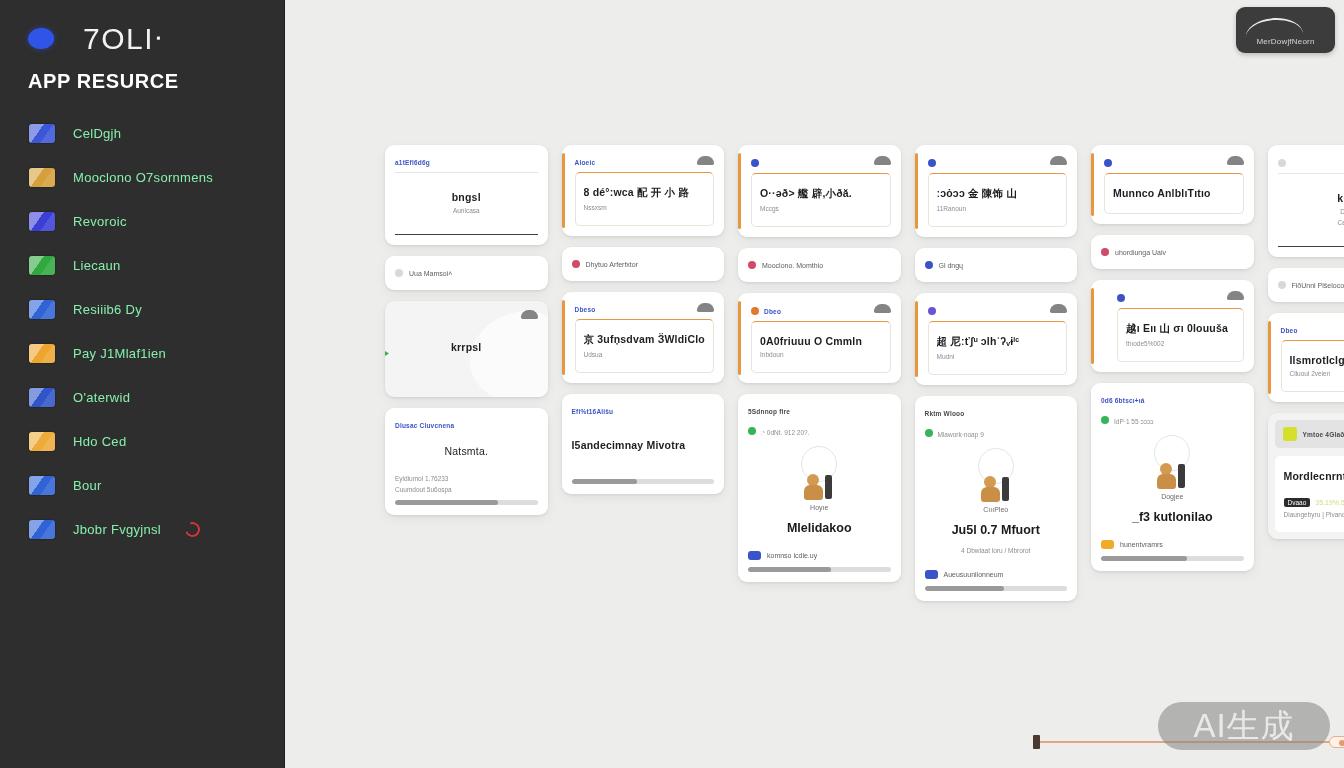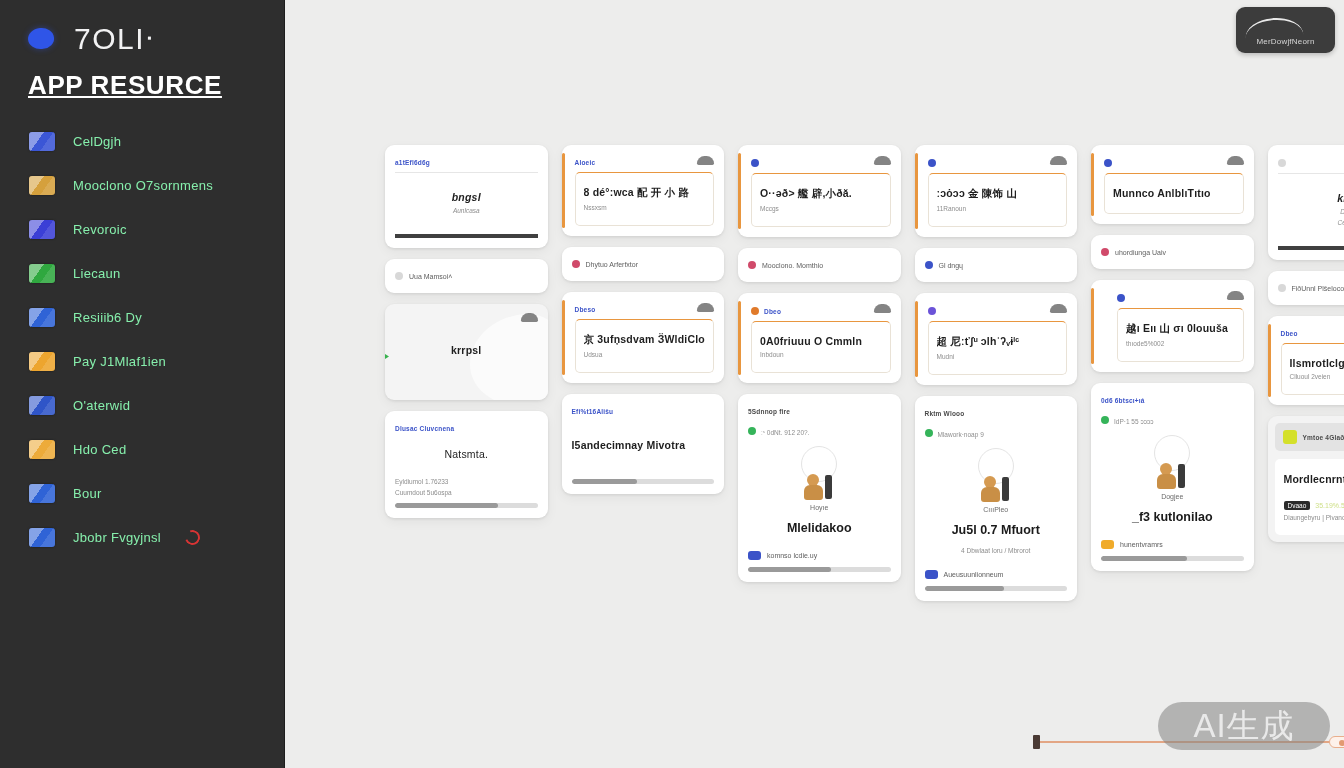--- a/index.html
+++ b/index.html
@@ -14,38 +14,38 @@
   
   .sidebar {
     width: 285px; height: 768px;
     background: #2e2e2e;
     flex: 0 0 285px;
     position: relative;
     padding: 14px 0 0 0;
     border-right: 1px solid #1d1d1d;
   }
   .brand {
-    display: flex; align-items: center; gap: 20px;
+    display: flex; align-items: center; gap: 29px;
     padding: 6px 0 0 28px; height: 42px;
   }
   .brand-dot {
     width: 26px; height: 21px;
     background: #2f55e8;
     border-radius: 50% 50% 46% 50%;
     transform: rotate(-6deg);
     box-shadow: 0 0 6px rgba(47,85,232,.45);
     flex: 0 0 auto;
   }
   .brand-text {
     color: #f2f2f3; font-size: 30px; letter-spacing: 1.5px;
     font-weight: 300; filter: blur(.35px); white-space: nowrap;
   }
   .section-title {
-    color: #ffffff; font-size: 26px; font-weight: 700;
-    letter-spacing: .6px; padding: 14px 0 0 28px; text-decoration: underline;
+    color: #ffffff; font-size: 20px; font-weight: 700;
+    letter-spacing: .6px; padding: 14px 0 0 28px;
   }
   .nav { margin-top: 18px; }
   .nav-item {
     display: flex; align-items: center; gap: 18px;
     height: 44px; padding-left: 29px; cursor: pointer;
   }
   .nav-ico {
     width: 26px; height: 19px; border-radius: 3px;
     flex: 0 0 auto; position: relative; overflow: hidden;
     box-shadow: 0 0 2px rgba(0,0,0,.5);
@@ -136,22 +136,22 @@
   .dot-ico.red    { background: #d04a6a; }
   .dot-ico.purple { background: #6b53d8; }
   .dot-ico.pale   { background: #d8d8d8; }
 
   .inner-box {
     border: 1px solid #e9e2d6; border-top: 1.3px solid #e8963f;
     border-radius: 5px; padding: 13px 8px 14px 8px;
     background: #fff;
   }
   .inner-plain {
-    border-top: 1px solid #e6e6e6; border-bottom: 4px solid #404040;
-    padding: 18px 4px 20px 4px; background: #fff; font-style: italic;
+    border-top: 1px solid #e6e6e6; border-bottom: 1px solid #404040;
+    padding: 18px 4px 20px 4px; background: #fff;
   }
   .ln-title {
     font-size: 10.5px; color: #1e1e1e; font-weight: 700;
     letter-spacing: .2px; filter: blur(.45px); white-space: nowrap;
     overflow: hidden; text-overflow: clip;
   }
   .ln-title.center { text-align: center; }
   .ln-sub {
     font-size: 6.5px; color: #8d8d8d; margin-top: 4px;
     filter: blur(.35px); white-space: nowrap;

